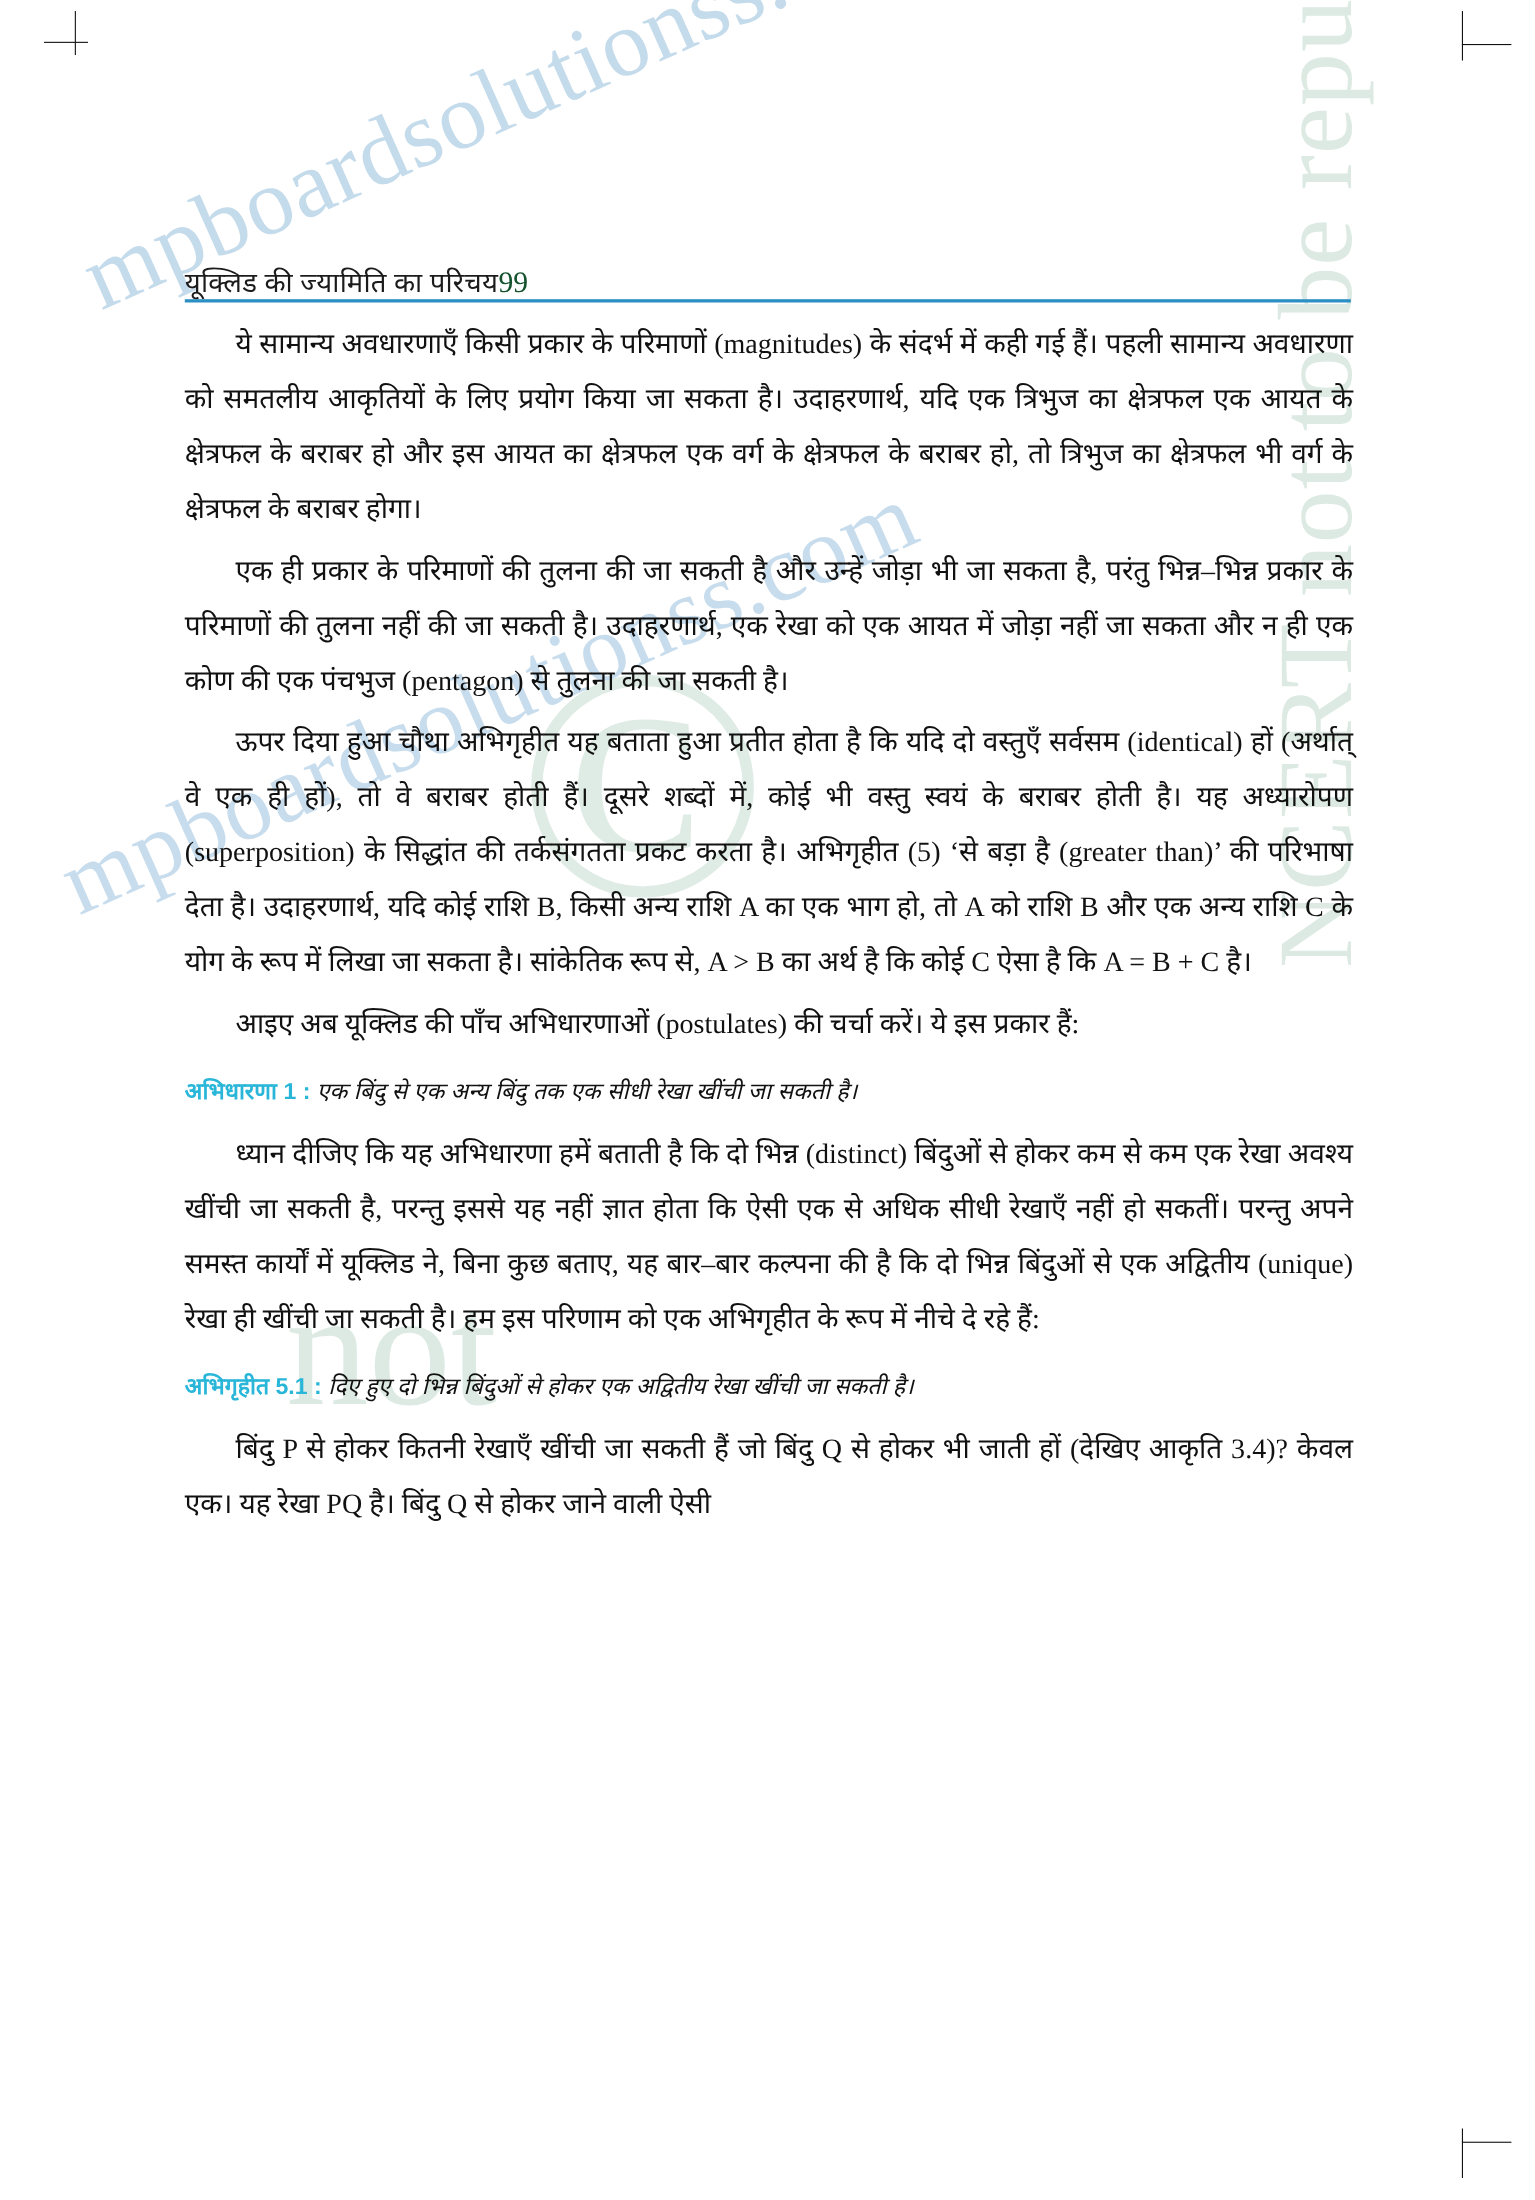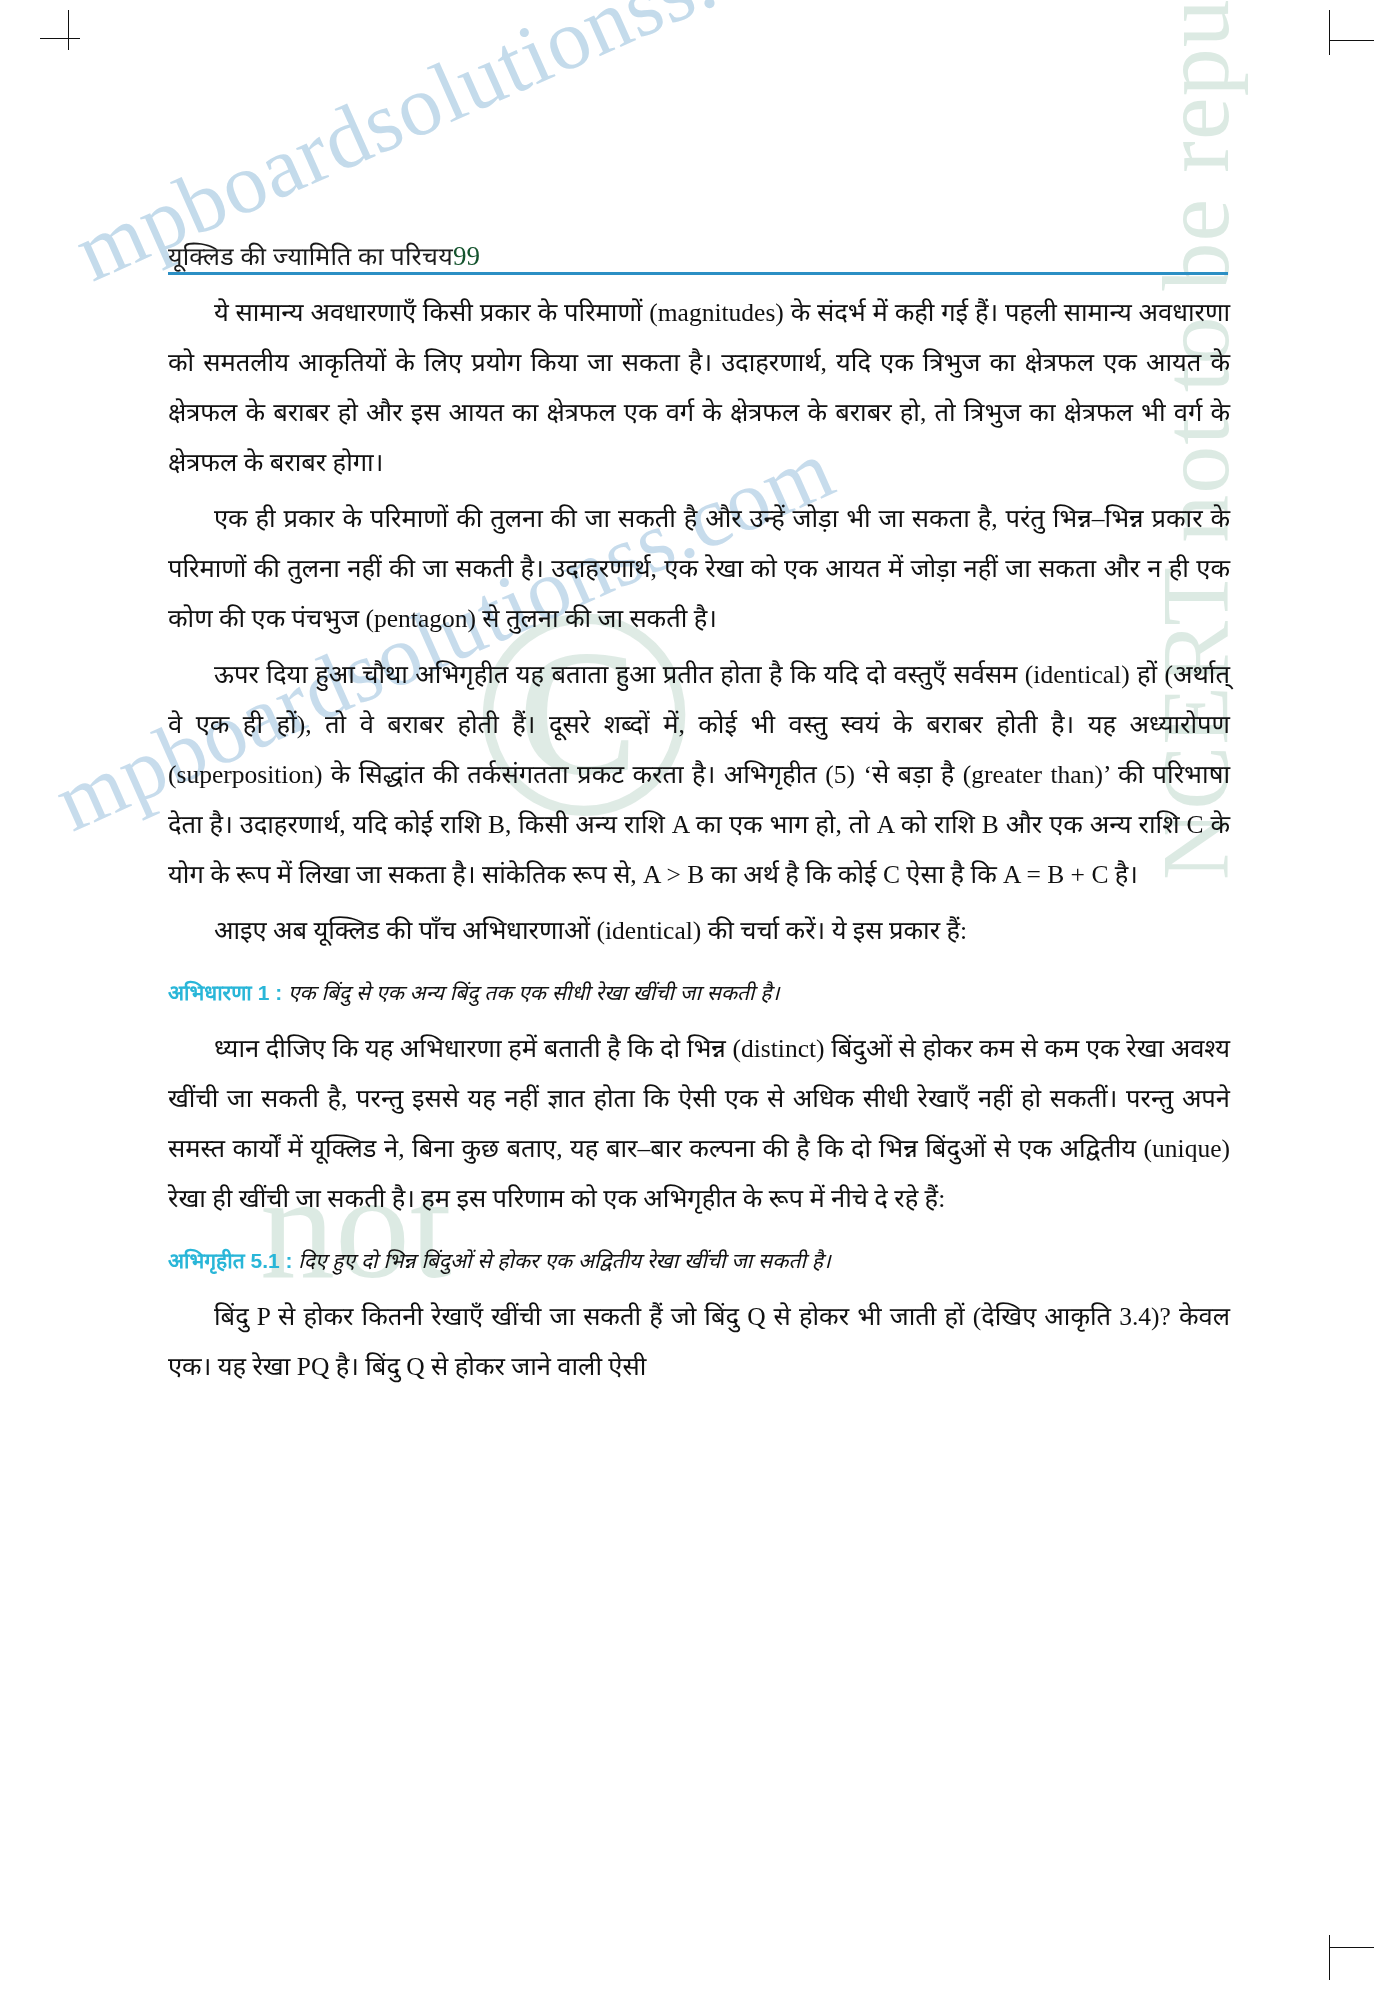--- a/index.html
+++ b/index.html
@@ -195,21 +195,21 @@
       <div class="header-page">99</div>
     </div>
   </div>
   <div class="header-rule"></div>
 
   <div class="body">
 
     <p class="para">ये सामान्य अवधारणाएँ किसी प्रकार के परिमाणों (magnitudes) के संदर्भ में कही गई हैं। पहली सामान्य अवधारणा को समतलीय आकृतियों के लिए प्रयोग किया जा सकता है। उदाहरणार्थ, यदि एक त्रिभुज का क्षेत्रफल एक आयत के क्षेत्रफल के बराबर हो और इस आयत का क्षेत्रफल एक वर्ग के क्षेत्रफल के बराबर हो, तो त्रिभुज का क्षेत्रफल भी वर्ग के क्षेत्रफल के बराबर होगा।</p>
     <p class="para">एक ही प्रकार के परिमाणों की तुलना की जा सकती है और उन्हें जोड़ा भी जा सकता है, परंतु भिन्न–भिन्न प्रकार के परिमाणों की तुलना नहीं की जा सकती है। उदाहरणार्थ, एक रेखा को एक आयत में जोड़ा नहीं जा सकता और न ही एक कोण की एक पंचभुज (pentagon) से तुलना की जा सकती है।</p>
     <p class="para">ऊपर दिया हुआ चौथा अभिगृहीत यह बताता हुआ प्रतीत होता है कि यदि दो वस्तुएँ सर्वसम (identical) हों (अर्थात् वे एक ही हों), तो वे बराबर होती हैं। दूसरे शब्दों में, कोई भी वस्तु स्वयं के बराबर होती है। यह अध्यारोपण (superposition) के सिद्धांत की तर्कसंगतता प्रकट करता है। अभिगृहीत (5) ‘से बड़ा है (greater than)’ की परिभाषा देता है। उदाहरणार्थ, यदि कोई राशि B, किसी अन्य राशि A का एक भाग हो, तो A को राशि B और एक अन्य राशि C के योग के रूप में लिखा जा सकता है। सांकेतिक रूप से, A &gt; B का अर्थ है कि कोई C ऐसा है कि A = B + C है।</p>
-    <p class="para">आइए अब यूक्लिड की पाँच अभिधारणाओं (identical) की चर्चा करें। ये इस प्रकार हैं:</p>
+    <p class="para">आइए अब यूक्लिड की पाँच अभिधारणाओं (postulates) की चर्चा करें। ये इस प्रकार हैं:</p>
 
     <p class="statement">
       <span class="stat-label">अभिधारणा 1 :</span>
       <span class="stat-text">एक बिंदु से एक अन्य बिंदु तक एक सीधी रेखा खींची जा सकती है।</span>
     </p>
 
     <p class="para">ध्यान दीजिए कि यह अभिधारणा हमें बताती है कि दो भिन्न (distinct) बिंदुओं से होकर कम से कम एक रेखा अवश्य खींची जा सकती है, परन्तु इससे यह नहीं ज्ञात होता कि ऐसी एक से अधिक सीधी रेखाएँ नहीं हो सकतीं। परन्तु अपने समस्त कार्यों में यूक्लिड ने, बिना कुछ बताए, यह बार–बार कल्पना की है कि दो भिन्न बिंदुओं से एक अद्वितीय (unique) रेखा ही खींची जा सकती है। हम इस परिणाम को एक अभिगृहीत के रूप में नीचे दे रहे हैं:</p>
 
     <p class="statement">
       <span class="stat-label">अभिगृहीत 5.1 :</span>

